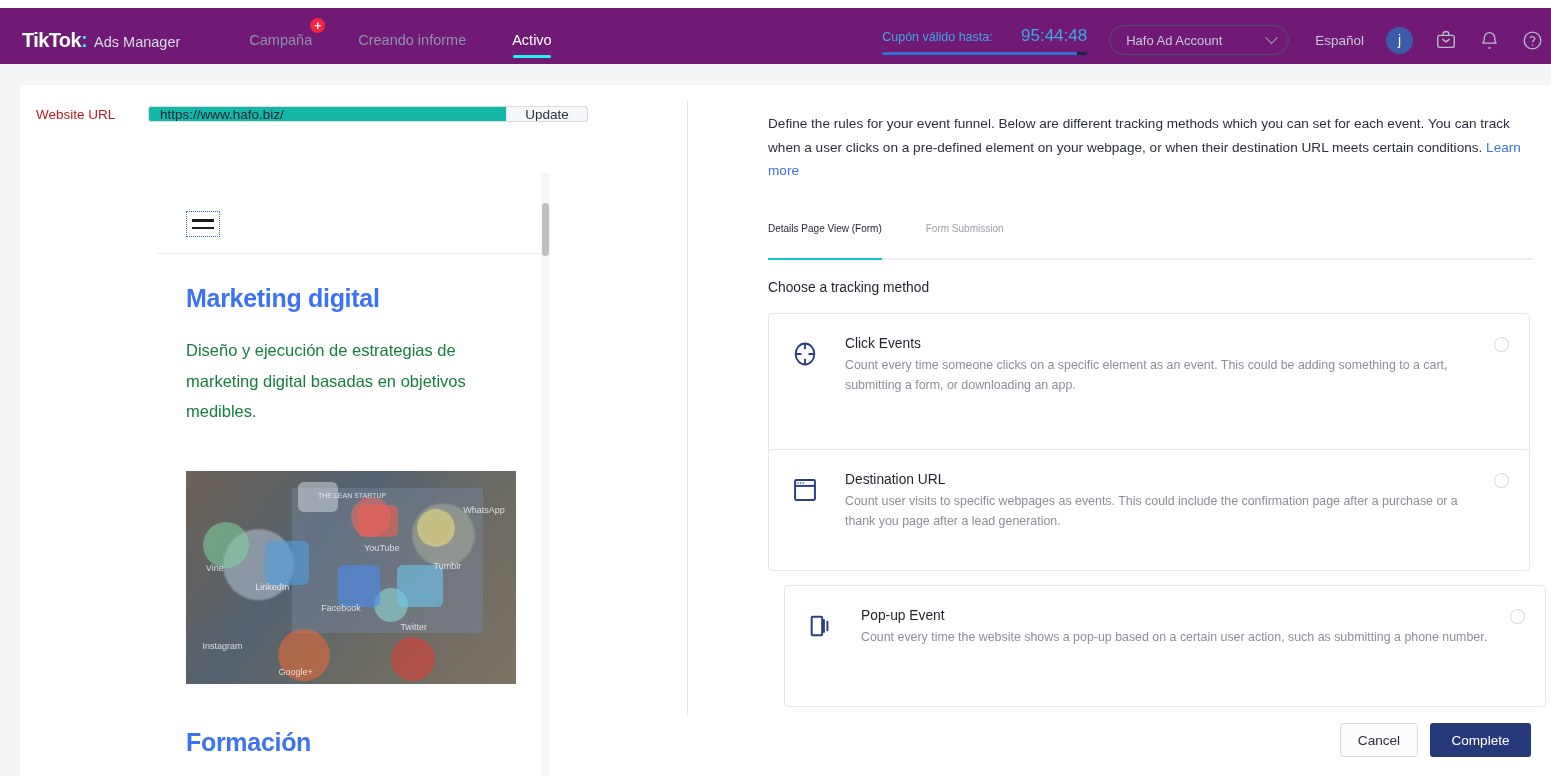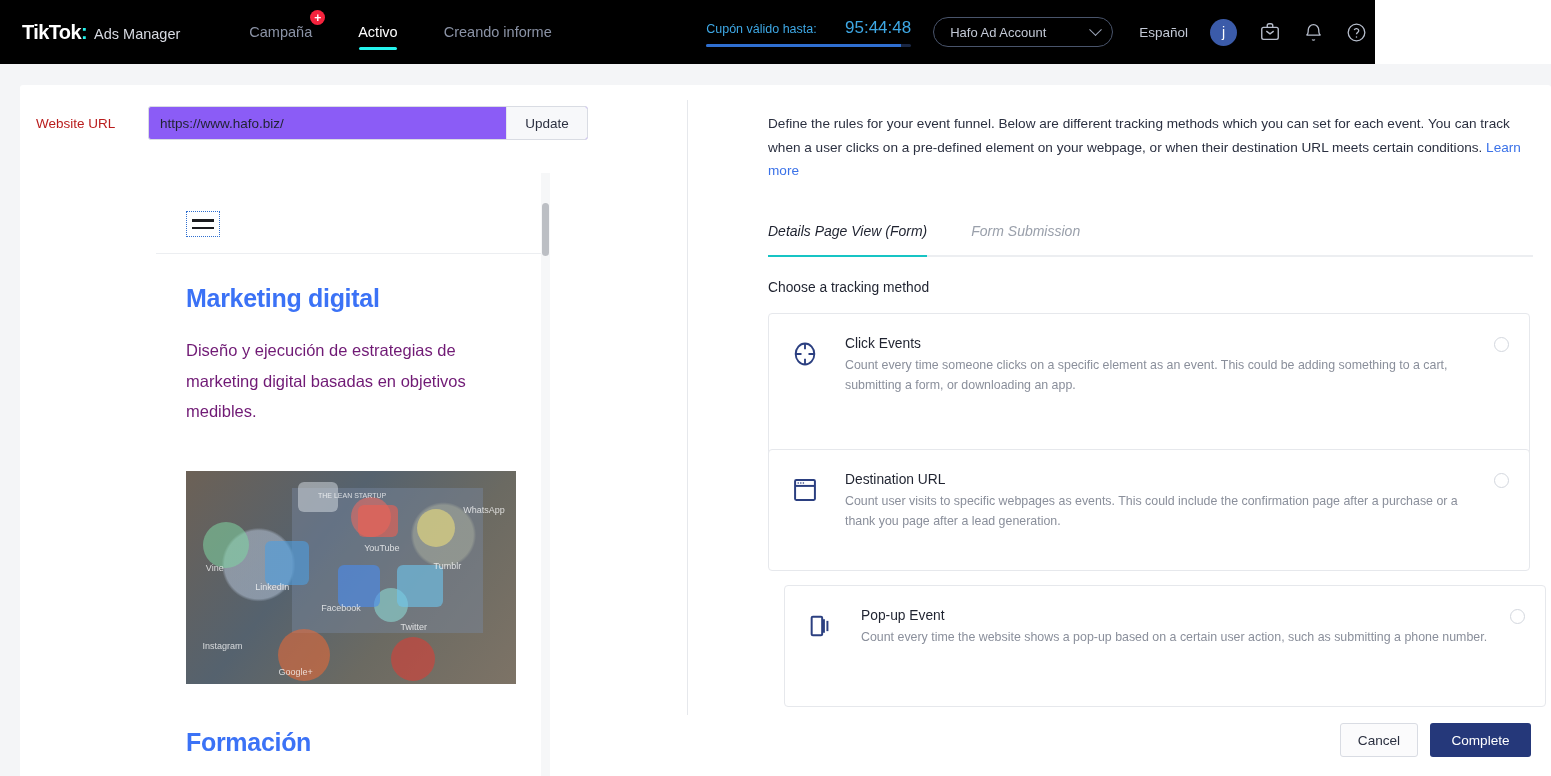--- a/index.html
+++ b/index.html
@@ -5,23 +5,23 @@
   * { box-sizing: border-box; margin: 0; padding: 0; }
   html, body {
     width: 1551px; height: 776px;
     font-family: "Liberation Sans", sans-serif;
     background: #ffffff;
     overflow: hidden;
   }
 
   
   .topnav {
-    position: absolute; top: 0; left: 0;
-    width: 1375px; height: 64px;
-    background: #000000;
+    position: absolute; top: 8px; left: 0;
+    width: 1551px; height: 64px;
+    background: #701a75;
     display: flex; align-items: center;
   }
   .brand { display: flex; align-items: baseline; margin-left: 22px; }
   .tiktok-logo {
     font-size: 20px; font-weight: bold; color: #ffffff;
     letter-spacing: -0.6px; position: relative;
   }
   .tiktok-colon { color: #25f4ee; font-weight: bold; }
   .ads-manager {
     font-size: 14.5px; color: #d7dae2; margin-left: 7px; font-weight: 400;
@@ -84,22 +84,22 @@
     width: 1531px; height: 691px; background: #ffffff;
     border-radius: 3px 3px 0 0;
   }
 
   
   .left-panel { position: absolute; left: 0; top: 0; width: 667px; height: 691px; }
 
   .url-row { position: absolute; left: 16px; top: 21px; display: flex; align-items: center; }
   .url-label { font-size: 13.5px; color: #b91c1c; width: 112px; }
   .url-box {
-    display: flex; width: 440px; height: 34px;
-    border: 1px solid #d9dce3; border-radius: 3px; overflow: hidden; background:#8b5cf6;
+    display: flex; width: 440px; height: 16px;
+    border: 1px solid #d9dce3; border-radius: 3px; overflow: hidden; background:#14b8a6;
   }
   .url-input {
     flex: 1; border: none; outline: none; font-size: 13.5px; color: #1f2330;
     padding: 0 11px; font-family: "Liberation Sans", sans-serif; background: transparent;
   }
   .url-update {
     width: 81px; border: none; border-left: 1px solid #e4e7ec;
     background: #f7f8fa; font-size: 13.5px; color: #2b3040; cursor: pointer;
     font-family: "Liberation Sans", sans-serif;
   }
@@ -120,21 +120,21 @@
     width: 34px; height: 26px; border: 1px dotted #2f6fd0;
     display: flex; flex-direction: column; justify-content: center;
     align-items: center; gap: 5px; margin-top: 10px; cursor: pointer; padding: 3px;
   }
   .burger span { display: block; width: 22px; height: 2.3px; background: #1b1c1f; }
   .site-body { padding: 30px 30px 0 30px; }
   .site-h2 {
     font-size: 25px; font-weight: bold; color: #3b72f6; letter-spacing: -0.3px;
   }
   .site-p {
-    margin-top: 22px; font-size: 16.5px; line-height: 1.86; color: #701a75;
+    margin-top: 22px; font-size: 16.5px; line-height: 1.86; color: #15803d;
   }
   .site-photo {
     margin-top: 44px; width: 330px; height: 213px; position: relative;
     overflow: hidden; background: #5a5349;
   }
   .ph-l1 { position:absolute; inset:0;
     background:
       radial-gradient(circle at 22% 44%, rgba(180,195,215,.55) 0 12%, transparent 13%),
       radial-gradient(circle at 78% 30%, rgba(230,225,170,.45) 0 10%, transparent 11%),
       linear-gradient(128deg,#6c6156 0%, #55626e 38%, #6b6a62 66%, #7d7366 100%);
@@ -170,22 +170,22 @@
     position: absolute; left: 0; top: 27px; width: 762px;
     font-size: 13.6px; line-height: 1.74; color: #2b3040;
   }
   .intro a { color: #3b72e8; text-decoration: none; cursor: pointer; }
 
   .tabs {
     position: absolute; left: 0; top: 138px; width: 765px;
     border-bottom: 2px solid #eceef1; display: flex;
   }
   .tab {
-    position: relative; padding: 0 0 16px 0; font-size: 14px; color: #9aa0ab;
-    cursor: pointer; margin-right: 44px; font-style: italic;
+    position: relative; padding: 0 0 24px 0; font-size: 10px; color: #9aa0ab;
+    cursor: pointer; margin-right: 44px;
   }
   .tab.active { color: #1f2330; }
   .tab.active::after {
     content:""; position:absolute; left:0; bottom:-2px; width:100%; height:2px;
     background:#17c4c4;
   }
 
   .choose {
     position: absolute; left: 0; top: 195px; font-size: 13.8px; color: #1f2330;
   }
@@ -228,25 +228,25 @@
   <div class="brand">
     <span class="tiktok-logo"><span>TikTok</span><span class="tiktok-colon">:</span></span>
     <span class="ads-manager">Ads Manager</span>
   </div>
 
   <div class="nav-items">
     <div class="nav-item">
       <span>Campaña</span>
       <span class="nav-badge">+</span>
     </div>
+    <div class="nav-item">
+      <span>Creando informe</span>
+    </div>
     <div class="nav-item active">
       <span>Activo</span>
-    </div>
-    <div class="nav-item">
-      <span>Creando informe</span>
     </div>
   </div>
 
   <div class="nav-right">
 
     <div class="coupon">
       <div class="coupon-row">
         <span class="coupon-label">Cupón válido hasta:</span>
         <span class="coupon-time">95:44:48</span>
       </div>

